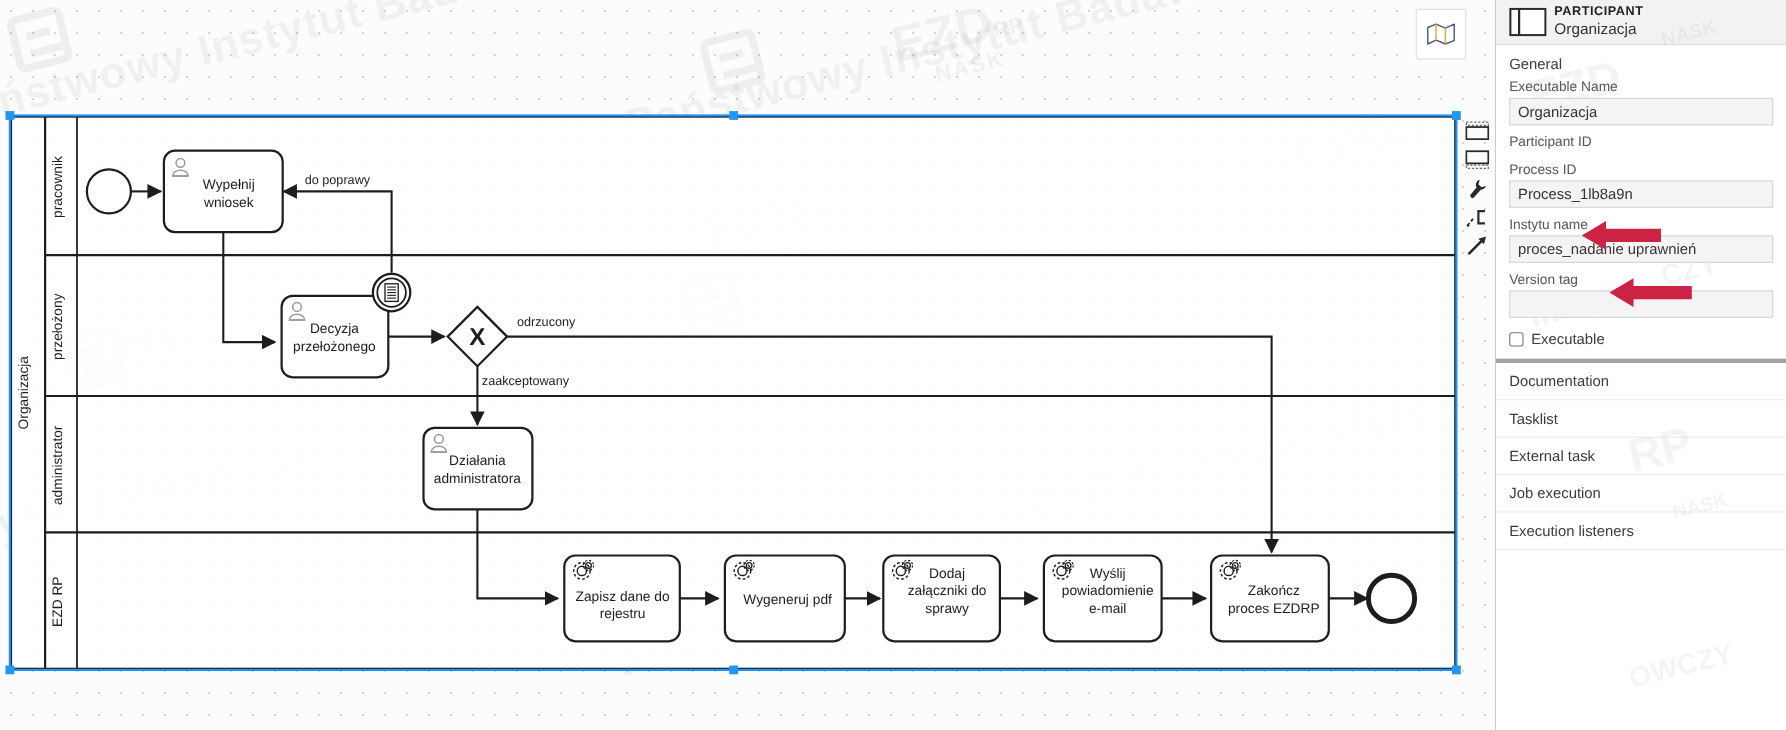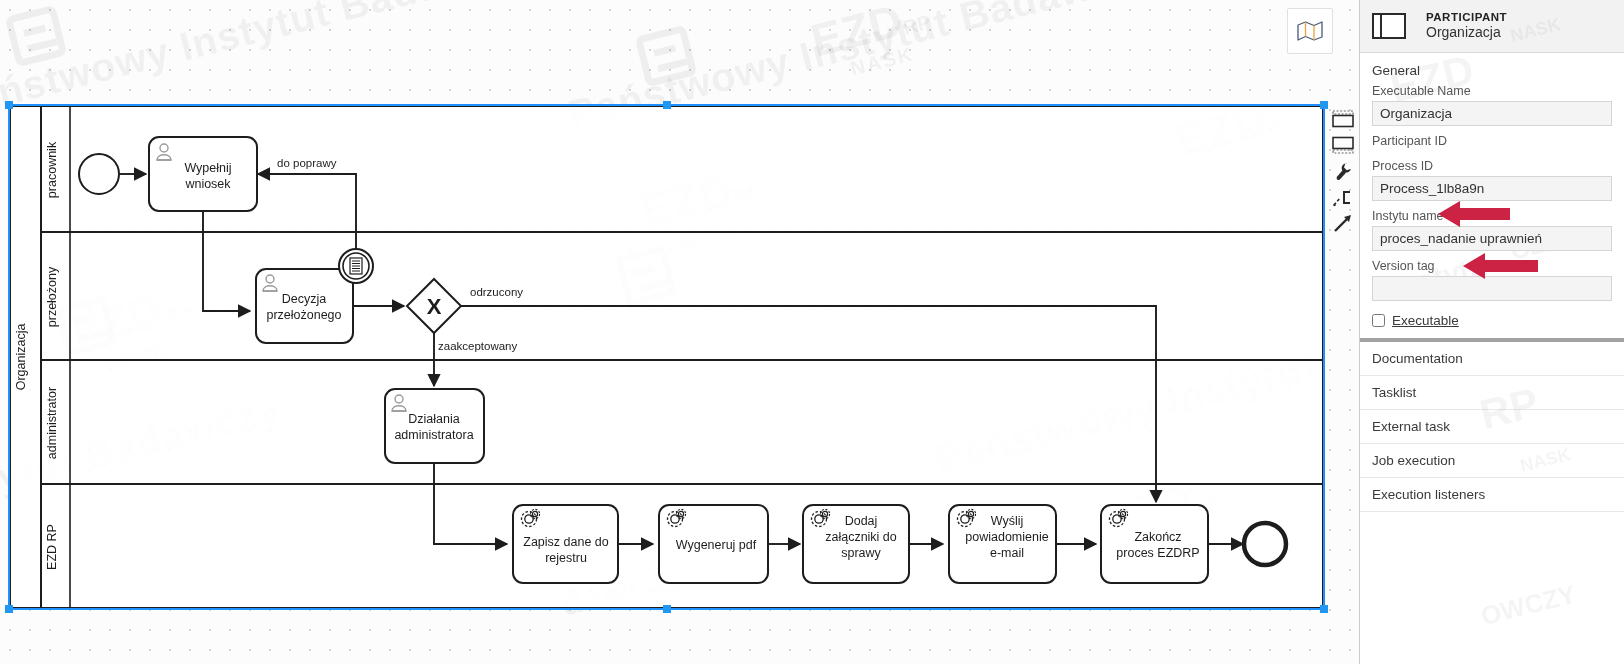--- a/index.html
+++ b/index.html
@@ -90,22 +90,22 @@
     position: relative;
     width: 265px; height: 664px;
     background: #fff;
     border-left: 1px solid #cccccc;
     flex: 0 0 265px;
     overflow: hidden;
     font-size: 13px;
     color: #3b3b3b;
   }
   #props-header {
-    display: flex; align-items: center; gap: 20px;
-    height: 53px; padding: 0 12px;
+    display: flex; align-items: center; gap: 7px;
+    height: 41px; padding: 0 12px;
     background: #f2f2f2;
     border-bottom: 1px solid #dcdcdc;
   }
   #props-header .ph-text { line-height: 1.25; }
   #props-header .ph-type {
     font-size: 11.5px; font-weight: bold; letter-spacing: .5px; color: #222;
   }
   #props-header .ph-name { font-size: 14px; color: #333; }
 
   .group-title {
@@ -118,21 +118,21 @@
   }
   .field input[type=text] {
     width: 100%; height: 25px;
     border: 1px solid #d5d5d5; background: #f4f4f4;
     padding: 2px 7px; font-size: 13.5px; color: #333;
     font-family: "Liberation Sans", sans-serif;
     outline: none;
   }
   .checkbox-row {
     display: flex; align-items: center; gap: 7px;
-    padding: 4px 12px 10px 12px; font-size: 13.5px; color: #3a3a3a; text-decoration: underline;
+    padding: 4px 12px 10px 12px; font-size: 13.5px; color: #3a3a3a;
   }
   .checkbox-row input { width: 13px; height: 13px; margin: 0; }
   .section-list { border-top: 4px solid #a3a3a3; }
   .section-item {
     padding: 9px 12px; font-size: 13.5px; color: #3a3a3a;
     border-bottom: 1px solid #e8e8e8; cursor: pointer; background: #fff;
   }
   .props-wm {
     position: absolute; color: #000; opacity: 0.04; font-weight: bold;
     pointer-events: none; user-select: none; white-space: nowrap;

